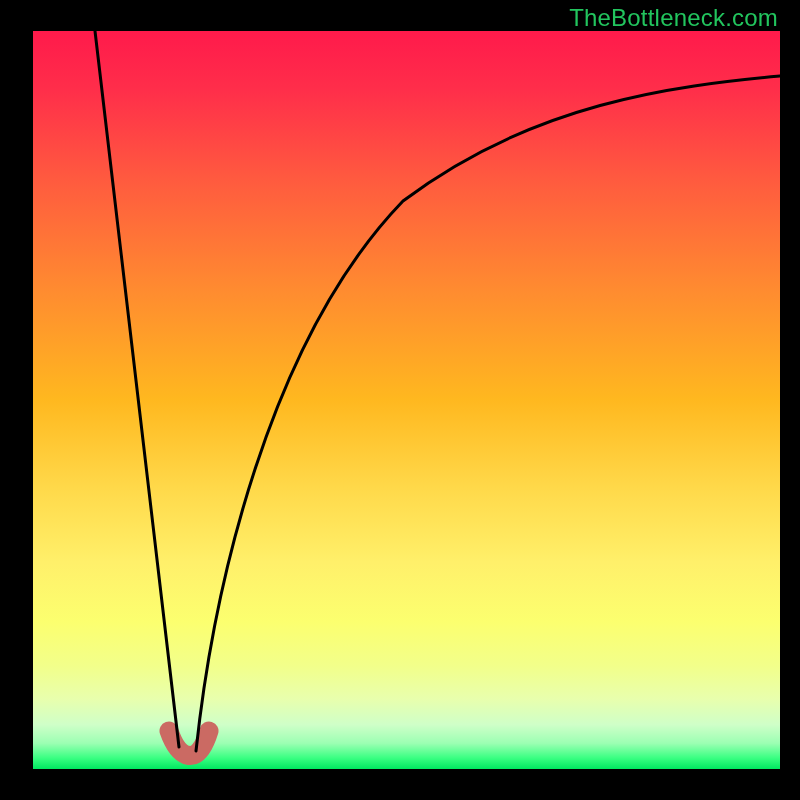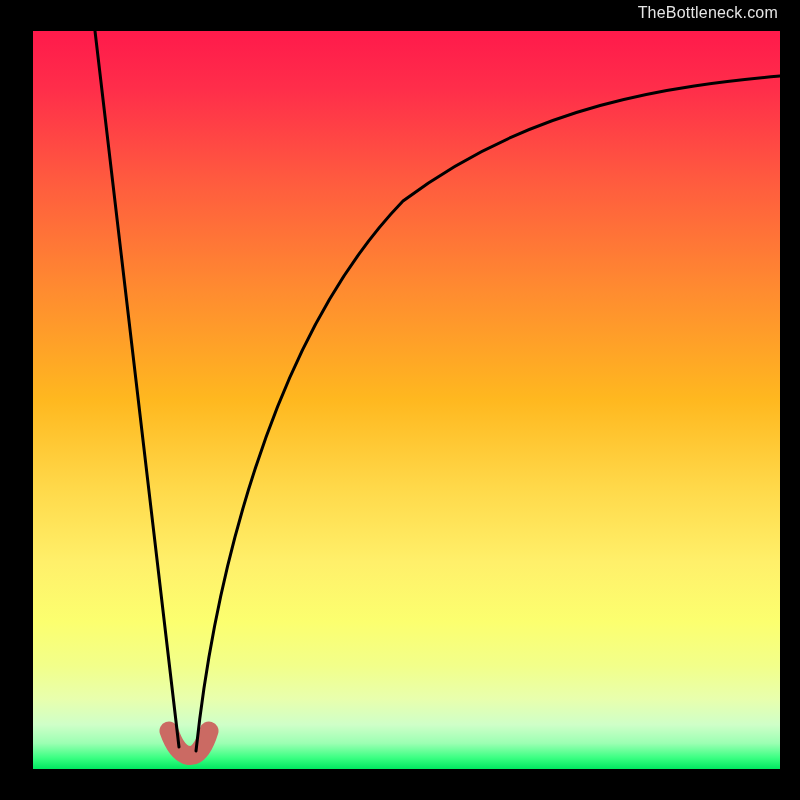--- a/index.html
+++ b/index.html
@@ -15,22 +15,22 @@
     position: absolute;
     inset: 0;
     background: #000;
   }
   .plot {
     position: absolute;
     background: #000;
   }
   .watermark {
     position: absolute;
-    color: #e5e5e5;
-    font-size: 16px;
+    color: #22c55e;
+    font-size: 24px;
     font-weight: 400;
     letter-spacing: 0.2px;
     white-space: nowrap;
   }
   svg { display: block; }
 </style>
 </head>
 <body>
 
 <div class="frame">

